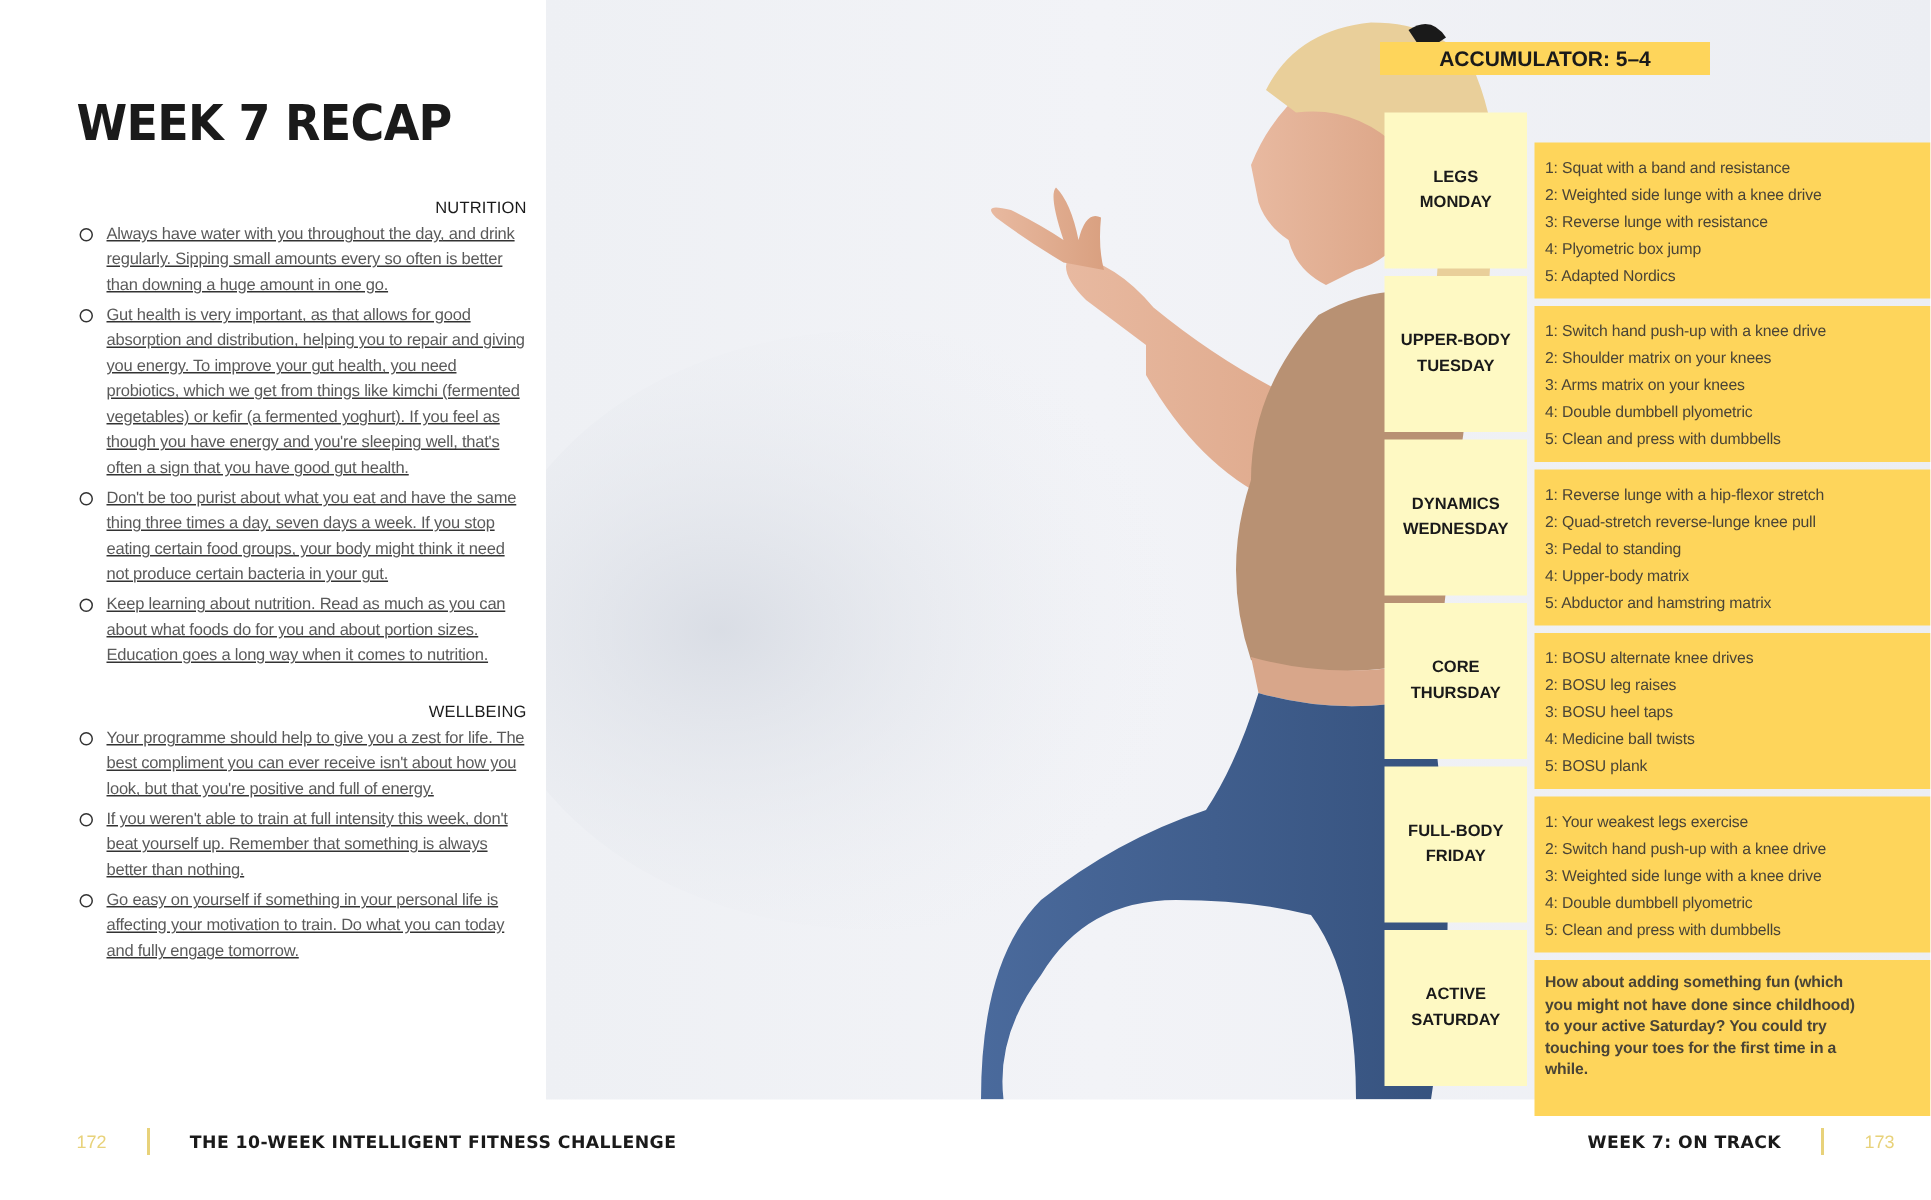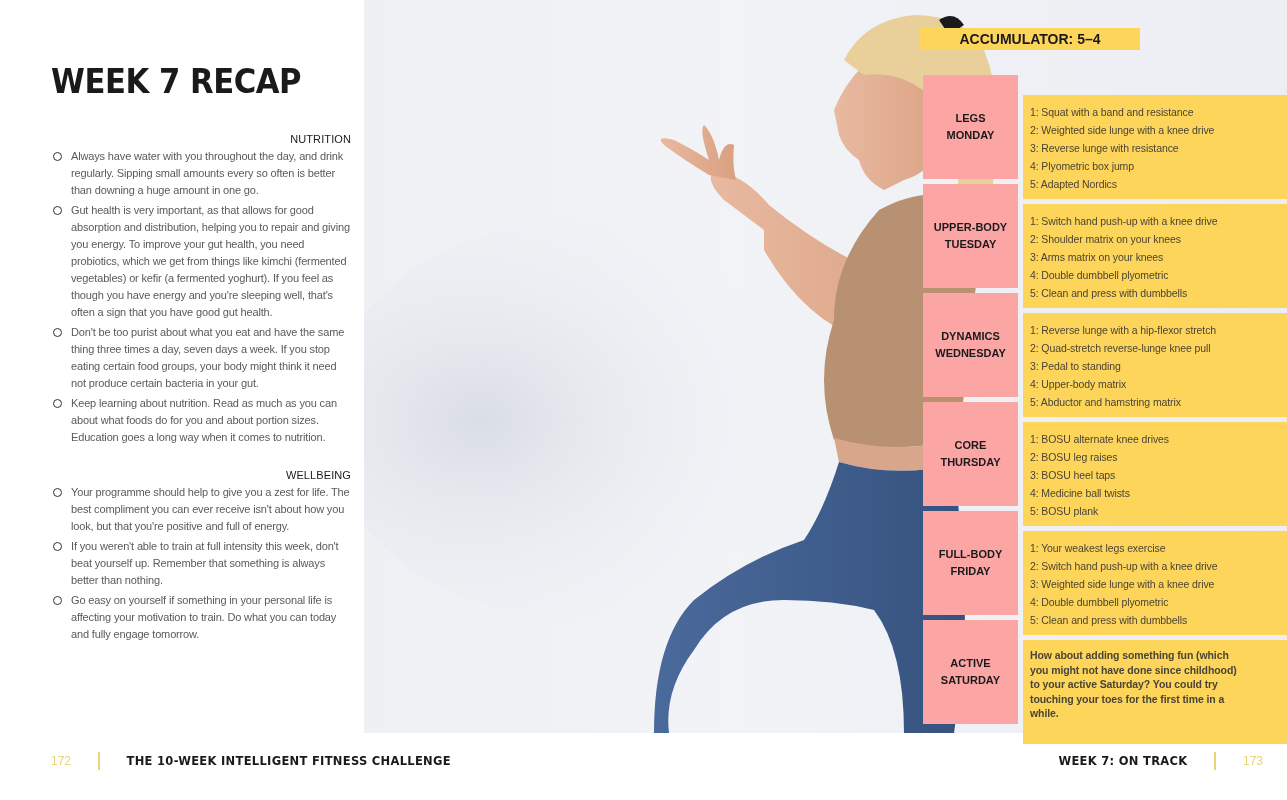--- a/index.html
+++ b/index.html
@@ -12,21 +12,21 @@
       position: absolute; left: 51px; top: 62px;
       font-family: "DejaVu Sans", sans-serif; font-weight: bold; font-size: 33px;
       letter-spacing: -0.5px; color: #1a1a1a; white-space: nowrap;
       transform: scaleX(0.93); transform-origin: left top;
     }
     .section { position: absolute; left: 51px; width: 300px; }
     .section-heading {
       font-family: "Liberation Sans", sans-serif; font-weight: normal; font-size: 11px;
       color: #1a1a1a; letter-spacing: 0.1px; margin-bottom: 3px; text-align: right;
     }
-    .bullet { position: relative; padding-left: 20px; margin-bottom: 3px; }
+    .bullet { position: relative; padding-left: 20px; margin-bottom: 3px; text-decoration: underline; }
     .bullet-icon {
       position: absolute; left: 2px; top: 4px; width: 9px; height: 9px;
       border: 1.6px solid #333; border-radius: 50%;
     }
     .bullet-text {
       font-family: "Liberation Sans", sans-serif; font-size: 11px; line-height: 17px;
       color: #5a5a5a; letter-spacing: -0.15px;
     }
 
     
@@ -38,21 +38,21 @@
     .photo svg { position: absolute; left: 0; top: 0; }
 
     
     .accum-title {
       position: absolute; left: 920px; top: 28px; width: 220px; height: 22px;
       background: #fed55b; display: flex; align-items: center; justify-content: center;
       font-family: "Liberation Sans", sans-serif; font-weight: bold; font-size: 14px; color: #1a1a1a;
     }
     .day-row { position: absolute; left: 923px; width: 364px; height: 104px; }
     .day-label {
-      position: absolute; left: 0; top: 0; width: 95px; height: 104px; background: #fca5a5;
+      position: absolute; left: 0; top: 0; width: 95px; height: 104px; background: #fef9c3;
       display: flex; align-items: center; justify-content: center; text-align: center;
       font-family: "Liberation Sans", sans-serif; font-weight: bold; font-size: 11px; line-height: 17px; color: #1a1a1a;
     }
     .day-content {
       position: absolute; left: 100px; top: 0; width: 264px; height: 104px; background: #fed55b;
       padding: 8px 0 0 7px;
       margin-top: 20px;
     }
     .ex-line {
       font-family: "Liberation Sans", sans-serif; font-size: 10.5px; line-height: 18px;

